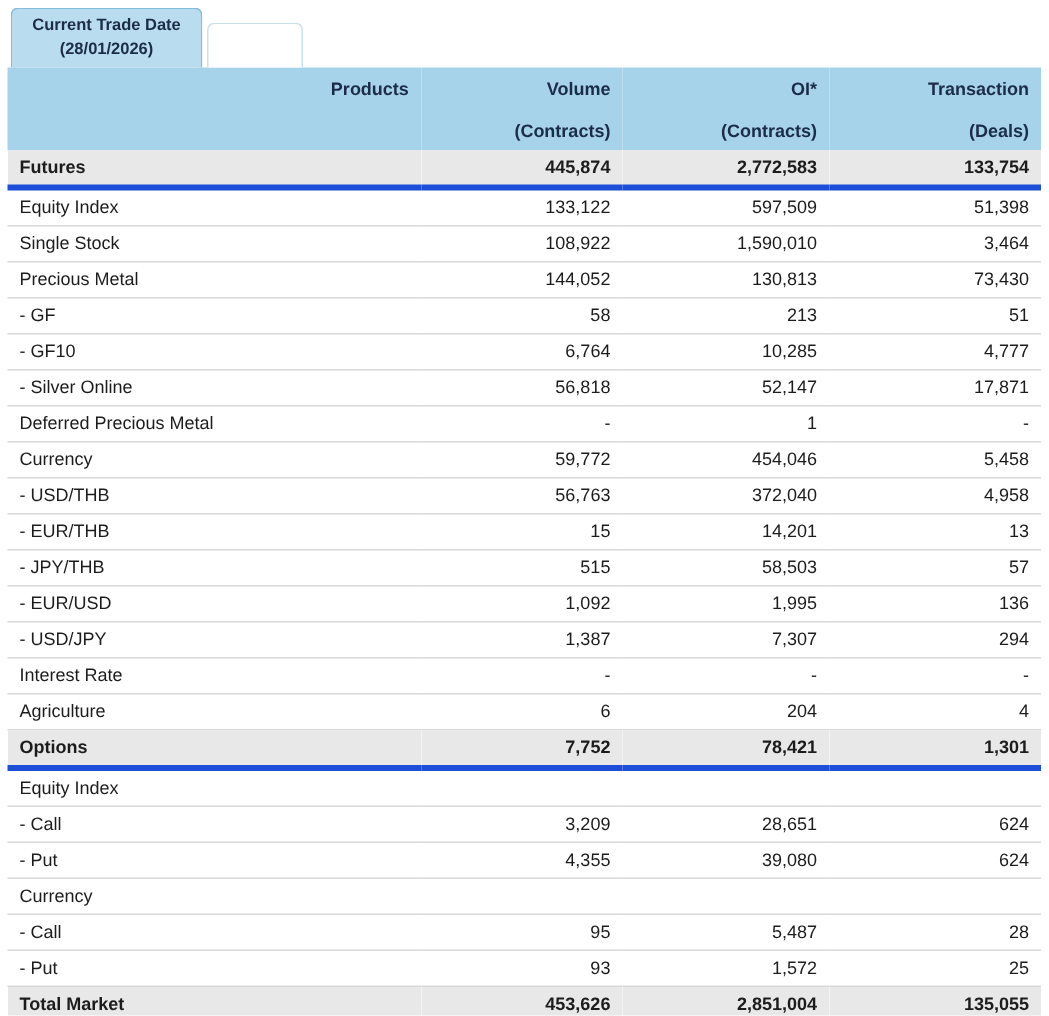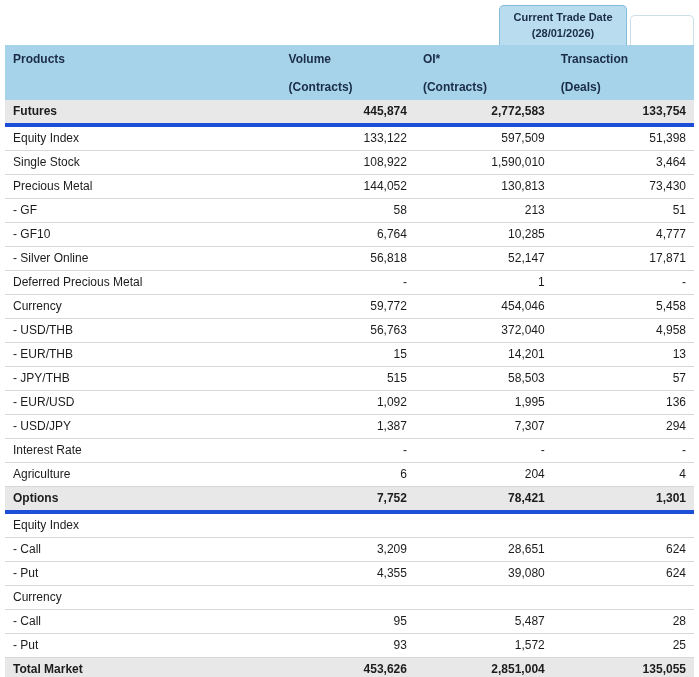--- a/index.html
+++ b/index.html
@@ -13,21 +13,20 @@
   }
   .page { padding: 4px 5px 0 5px; }
 
   
   .tab-bar {
     display: flex;
     align-items: flex-end;
     padding-left: 2px;
     position: relative;
     height: 41px;
-    justify-content: flex-end;
   }
   .tab-active {
     background: var(--tab-bg, #b9ddef);
     border: 1px solid var(--tab-border, #85bcd8);
     border-bottom: none;
     border-radius: 5px 5px 0 0;
     padding: 4px 12px 3px 12px;
     text-align: center;
     font-size: 11px;
     font-weight: bold;
@@ -56,21 +55,21 @@
     width: 100%;
     border-collapse: collapse;
     table-layout: fixed;
     font-size: 12px;
   }
   thead th {
     background: var(--header-bg, #a7d3ea);
     color: var(--header-text, #1a2c47);
     font-size: 12px;
     font-weight: bold;
-    text-align: left;
+    text-align: right;
     vertical-align: top;
     padding: 6px 8px 5px 8px;
     line-height: 16px;
   }
   thead th .sub { font-weight: bold; min-height: 16px; margin-top: 12px; }
   tbody td {
     padding: 4px 8px;
     line-height: 15px;
     border-bottom: 1px solid var(--row-border, #d8d8d8);
     background: #ffffff;

